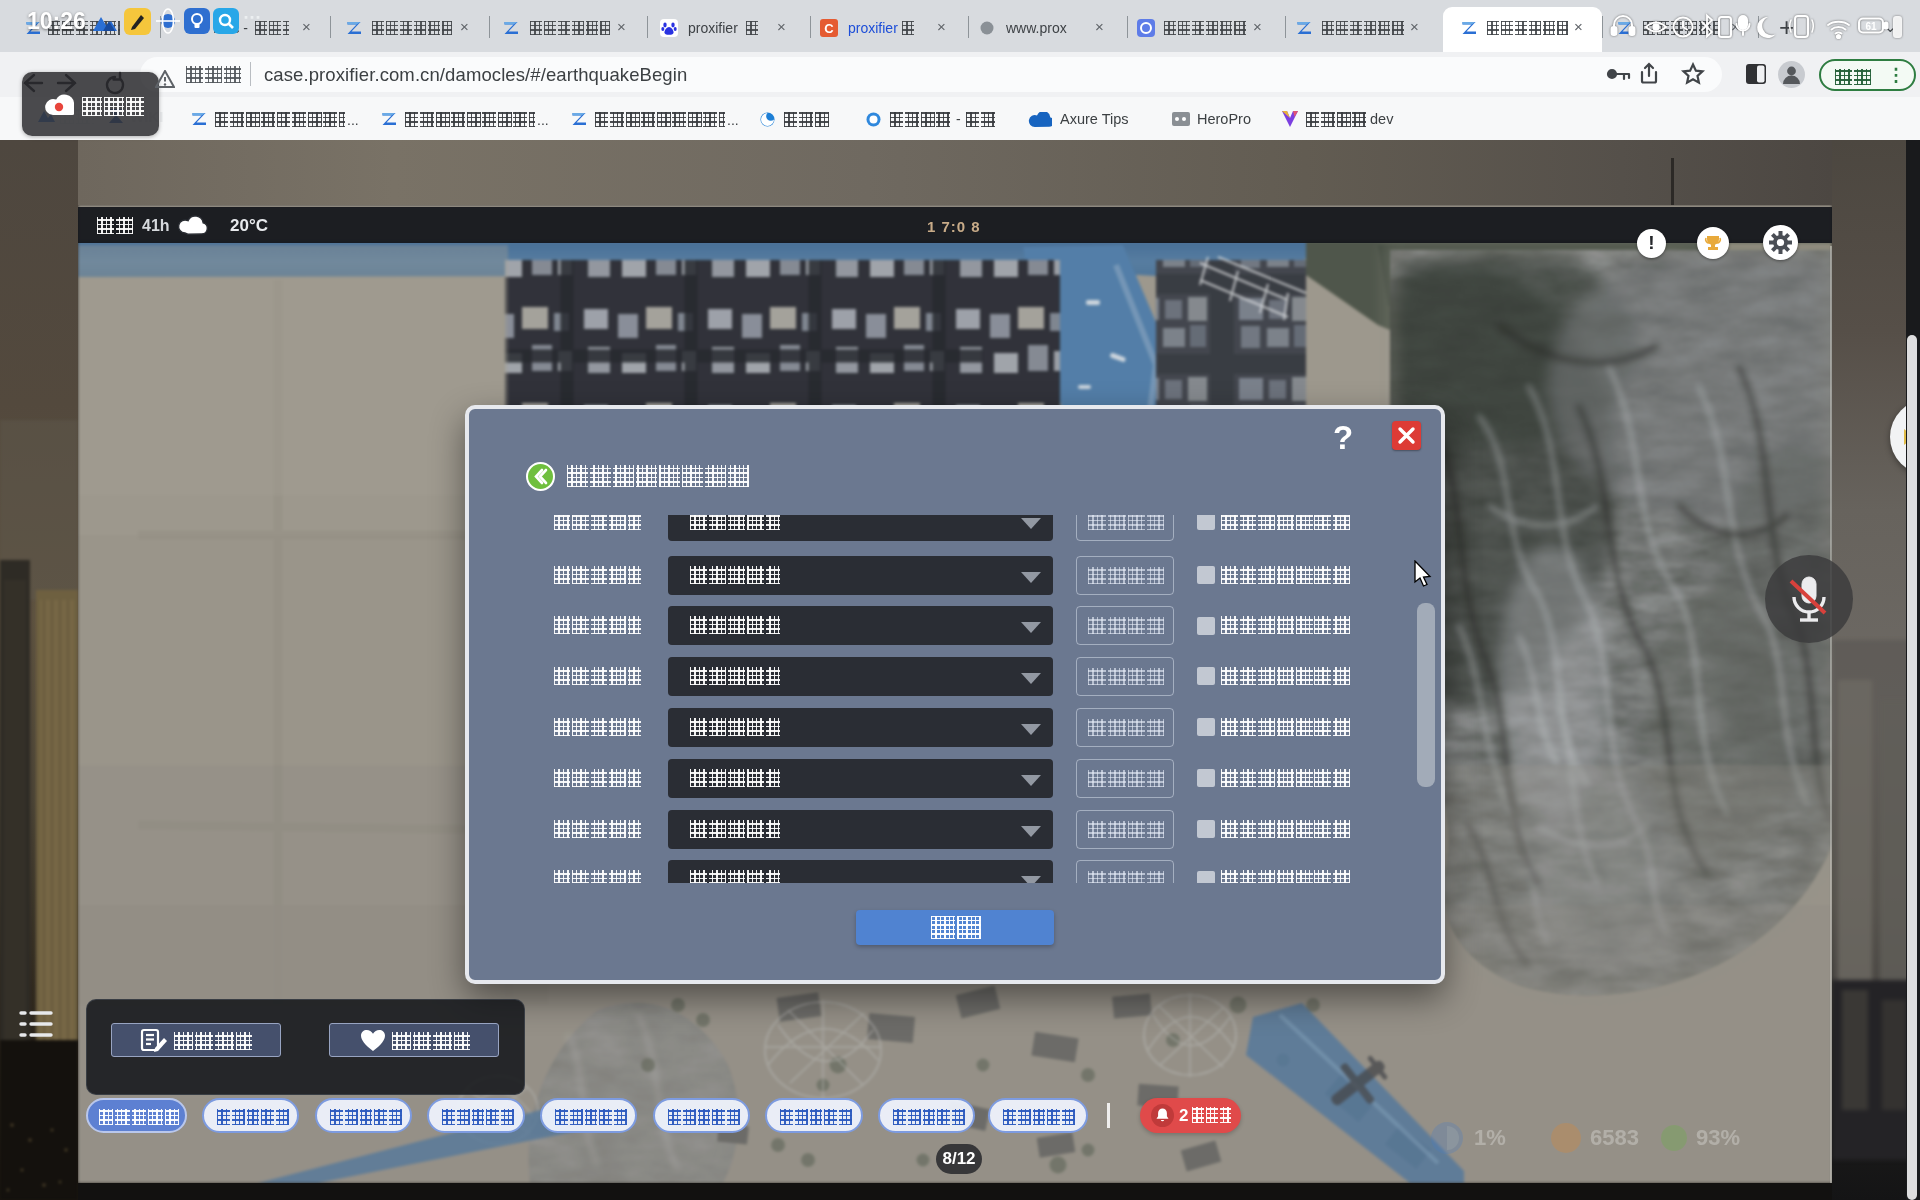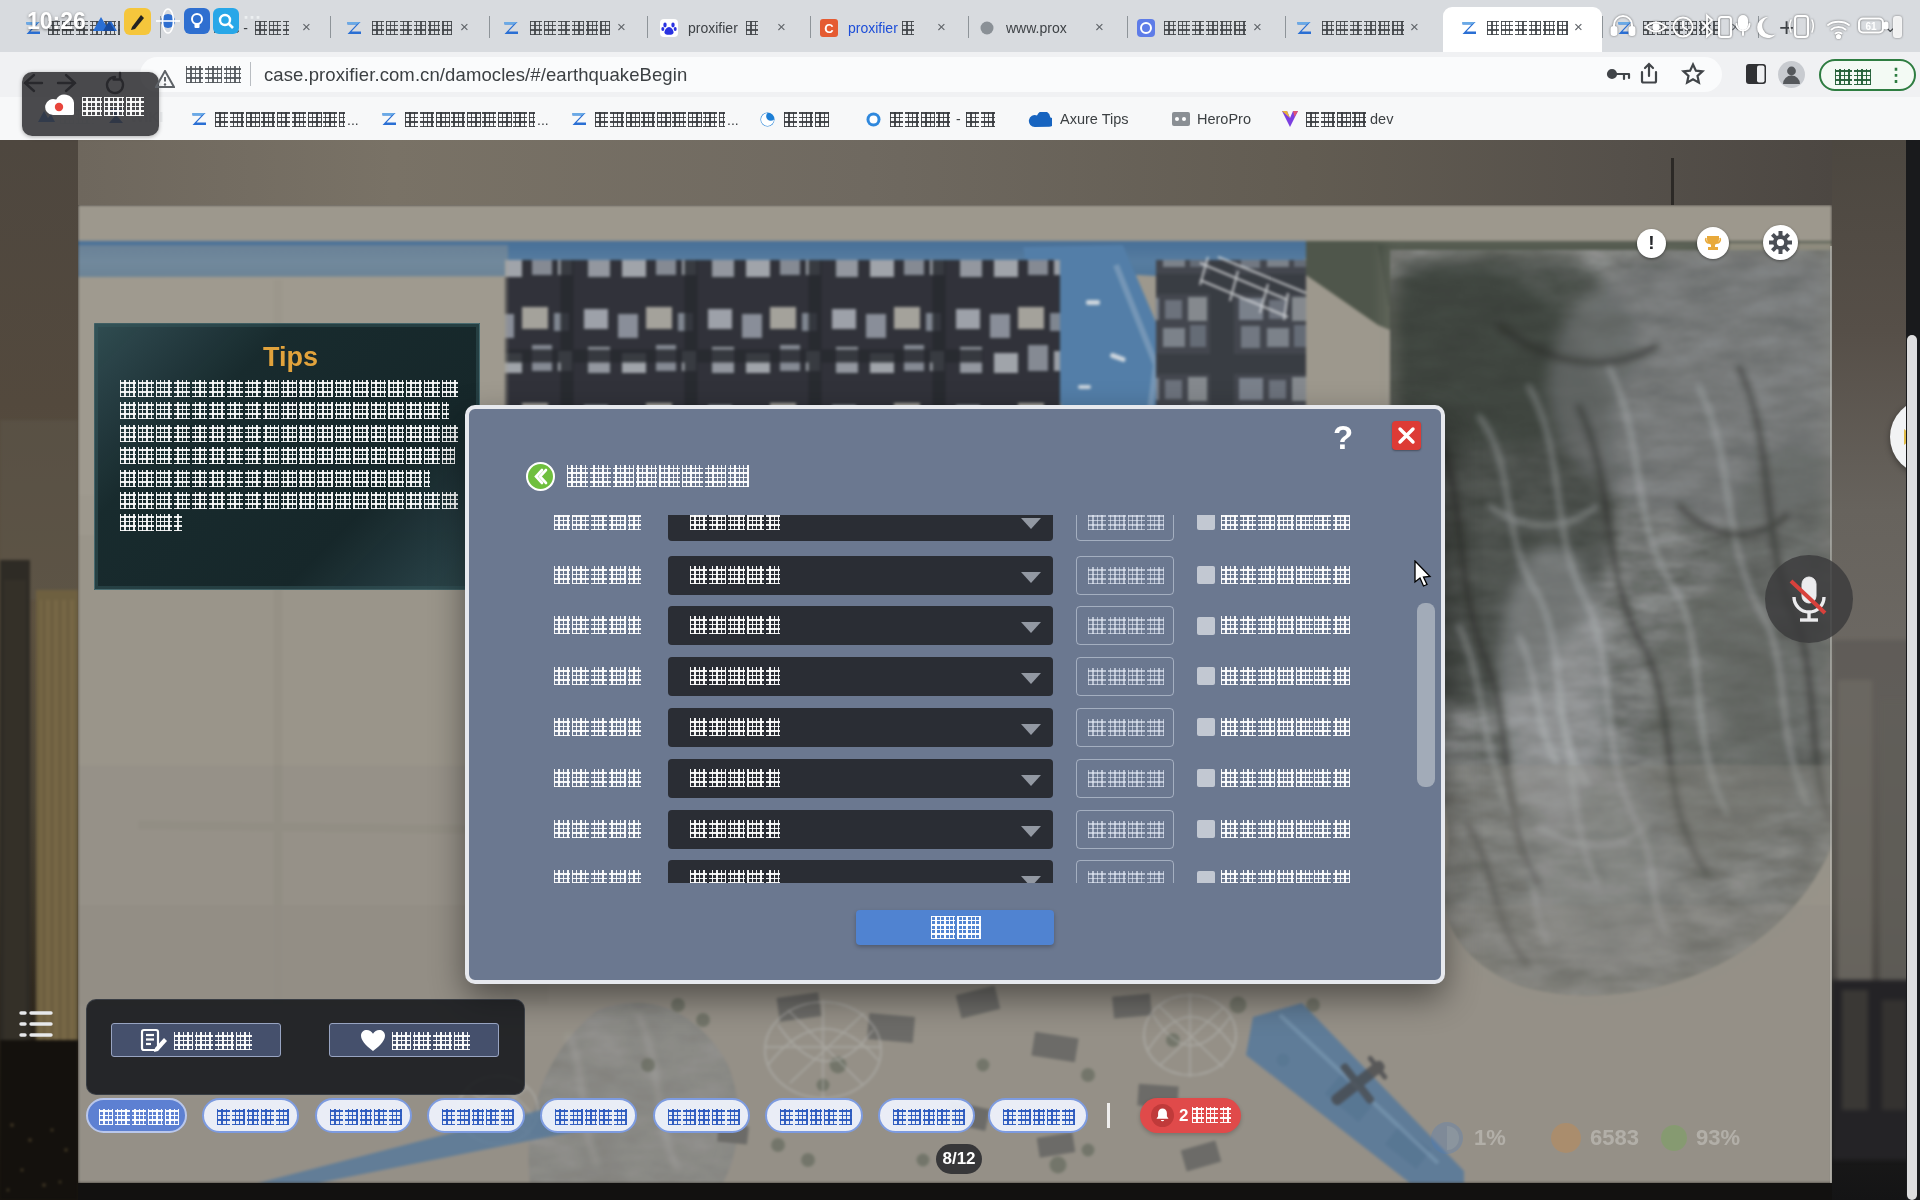--- a/index.html
+++ b/index.html
@@ -270,20 +270,29 @@
 
 <path d="M474,902 L510,924 L240,978 L180,978 Z" fill="#4e79a3" opacity=".8"></path>
 <path d="M1175,812 L1224,798 L1386,966 L1386,978 L1332,978 L1168,850 Z" fill="#4e79a3" opacity=".85"></path>
 <path d="M1202,810 L1360,958" stroke="#85a8c6" stroke-width="4" opacity=".45"></path>
 <g transform="translate(1280,878) rotate(-38) scale(.8)" fill="#44464a" opacity=".78">
 <rect x="-40" y="-7" width="80" height="14" rx="6"></rect>
 <rect x="-6" y="-30" width="10" height="60" rx="4"></rect>
 <rect x="28" y="-18" width="6" height="36" rx="3"></rect>
 </g>
 </svg>
+<div id="gamebar">
+ <div class="zha" style="left:19px;top:10px;width:38px;height:17px;--c:rgba(255,255,255,.92);--g:19px"></div>
+ <span style="position:absolute;left:64px;top:10px;color:#d6d9dd;font-size:16px;font-weight:700">41h</span>
+ <svg style="position:absolute;left:97px;top:5px" width="38" height="27" viewBox="0 0 38 27">
+          <path d="M10 21 a6.5 6.5 0 1 1 3-12.3 a8 8 0 0 1 15.2 2.2 a5.6 5.6 0 0 1 -1.4 11 l-14 0.3 Z" fill="#fff" stroke="#2a2d33" stroke-width="1.4"></path>
+        </svg>
+ <span style="position:absolute;left:152px;top:9px;color:#e8eaed;font-size:17px;font-weight:700">20°C</span>
+ <span style="position:absolute;left:849px;top:11px;color:#c8ab88;font-size:15px;font-weight:700;letter-spacing:1px">1 7:0 8</span>
+</div>
 
 <div class="circbtn" style="left:1559px;top:24px;width:29px;height:29px">
         <span style="position:absolute;left:0;top:3px;width:29px;text-align:center;font-size:19px;font-weight:700;color:#26282c">!</span>
       </div>
 <div class="circbtn" style="left:1619px;top:22px;width:32px;height:32px"><svg width="32" height="32" viewBox="0 0 32 32">
           <path d="M10 9 h12 v3 a6 6 0 0 1 -4 5.7 v2.3 h3 v3 h-10 v-3 h3 v-2.3 a6 6 0 0 1 -4 -5.7 Z" fill="#e8a93a"></path>
           <path d="M9 11 a3.5 3.5 0 0 0 3.5 5 M23 11 a3.5 3.5 0 0 1 -3.5 5" stroke="#e8a93a" stroke-width="1.6" fill="none"></path>
         </svg></div>
 <div class="circbtn" style="left:1685px;top:20px;width:35px;height:35px"><svg width="35" height="35" viewBox="0 0 35 35">
           <g fill="#4a4e55">
@@ -291,30 +300,20 @@
             <g stroke="#4a4e55" stroke-width="4">
               <line x1="17.5" y1="6" x2="17.5" y2="29"></line>
               <line x1="6" y1="17.5" x2="29" y2="17.5"></line>
               <line x1="9.4" y1="9.4" x2="25.6" y2="25.6"></line>
               <line x1="25.6" y1="9.4" x2="9.4" y2="25.6"></line>
             </g>
             <circle cx="17.5" cy="17.5" r="3.6" fill="#fff"></circle>
           </g>
         </svg></div>
 
-<div id="tips">
- <span style="position:absolute;left:168px;top:18px;color:#e2a33c;font-size:27px;font-weight:700">Tips</span>
- <div class="zha" style="left:25px;top:56px;width:340px;height:17px;--c:rgba(255,255,255,.9);--g:17.9px"></div>
- <div class="zha" style="left:25px;top:78px;width:329px;height:17px;--c:rgba(255,255,255,.9);--g:17.9px"></div>
- <div class="zha" style="left:25px;top:101px;width:340px;height:17px;--c:rgba(255,255,255,.9);--g:17.9px"></div>
- <div class="zha" style="left:25px;top:123px;width:335px;height:17px;--c:rgba(255,255,255,.9);--g:17.9px"></div>
- <div class="zha" style="left:25px;top:146px;width:310px;height:17px;--c:rgba(255,255,255,.9);--g:17.9px"></div>
- <div class="zha" style="left:25px;top:168px;width:340px;height:17px;--c:rgba(255,255,255,.9);--g:17.9px"></div>
- <div class="zha" style="left:25px;top:190px;width:62px;height:17px;--c:rgba(255,255,255,.9);--g:17.9px"></div>
-</div>
 <div id="modal">
 
  <div style="position:absolute;left:864px;top:10px;color:#fff;font-size:33px;font-weight:700">?</div>
  <div style="position:absolute;left:923px;top:12px;width:29px;height:29px;background:#dd3b35;border-radius:4px;box-shadow:0 1px 2px rgba(0,0,0,.35)"><svg width="29" height="29" viewBox="0 0 29 29">
             <path d="M8 8 L21 21 M21 8 L8 21" stroke="#fff" stroke-width="3.4" stroke-linecap="round"></path>
           </svg></div>
  <div style="position:absolute;left:57px;top:53px;width:29px;height:29px;background:#6fbf3e;border-radius:50%;border:2px solid #fff"><svg width="25" height="25" viewBox="0 0 25 25">
             <path d="M14 6 L8 12.5 L14 19 M18 6 L12 12.5 L18 19" stroke="#fff" stroke-width="2.6" fill="none" stroke-linecap="round"></path>
           </svg></div>
  <div class="zha" style="left:98px;top:56px;width:182px;height:22px;--c:rgba(255,255,255,.95);--g:23px"></div>

